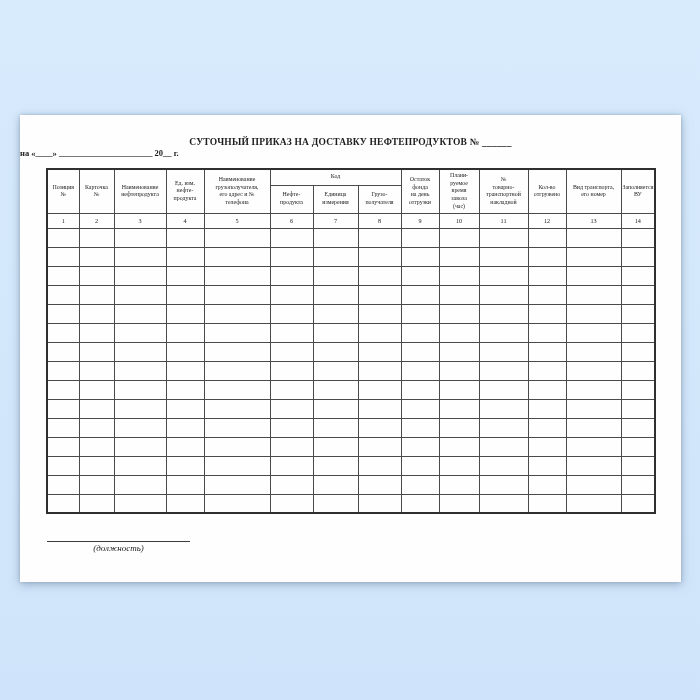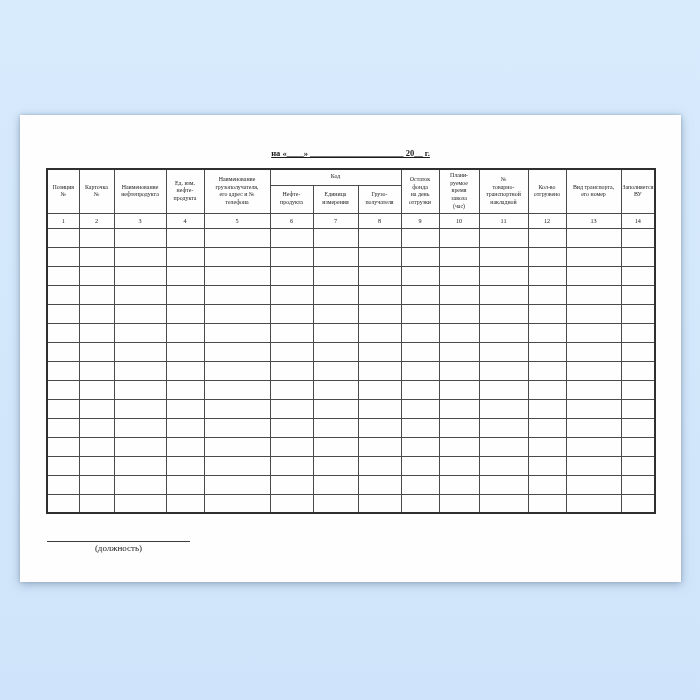--- a/index.html
+++ b/index.html
@@ -23,23 +23,22 @@
     background: var(--paper);
     box-shadow: 0 2px 9px rgba(96,118,145,.5), 0 0 3px rgba(96,118,145,.35);
   }
   .doc-title {
     position: absolute; top: 22px; left: 0; width: 100%;
     text-align: center; font-weight: bold; font-size: 9.5px;
     letter-spacing: .2px; white-space: nowrap;
   }
   .doc-subtitle {
     position: absolute; top: 33px; left: 0; width: 100%;
-    text-align: center; font-weight: bold; font-size: 8.5px;
+    font-weight: bold; font-size: 8.5px;
     white-space: nowrap;
-    text-decoration: underline;
   }
   table.form-table {
     position: absolute; left: 26px; top: 53px;
     width: 610px; table-layout: fixed;
     border-collapse: collapse;
     border: 2px solid #2f2f2f;
   }
   .form-table th, .form-table td {
     border: 1px solid var(--border);
     padding: 0 1px;
@@ -55,30 +54,31 @@
   }
   tr.hdr-row-1 { height: 16px; }
   tr.hdr-row-2 { height: 28px; }
   tr.hdr-nums td { height: 15px; font-size: 6.2px; }
   tbody.grid-body td { height: 19px; }
   .sig-area {
     position: absolute; left: 27px; top: 418px;
     display: flex; align-items: flex-start;
   }
   .sig-block { display: inline-block; }
-  .sig-block.pos { width: 143px; margin-right: 17px; }
+  .sig-block.pos { width: 143px; margin-right: 17px; font-style: italic; }
   .sig-block.sign { width: 98px; }
   .sig-line { height: 9px; border-bottom: 1px solid #3c3c3c; }
   .sig-label { text-align: center; font-size: 9px; padding-top: 1px; }
 </style>
 </head>
 <body>
 
 <div class="paper">
 
+  <div class="doc-title">СУТОЧНЫЙ ПРИКАЗ НА ДОСТАВКУ НЕФТЕПРОДУКТОВ № ______</div>
   <div class="doc-subtitle">на «____» ______________________ 20__ г.</div>
 
   <table class="form-table">
     <colgroup>
       <col style="width:32px">
         <col style="width:35px">
         <col style="width:52px">
         <col style="width:38px">
       <col style="width:66px">
         <col style="width:43px">

